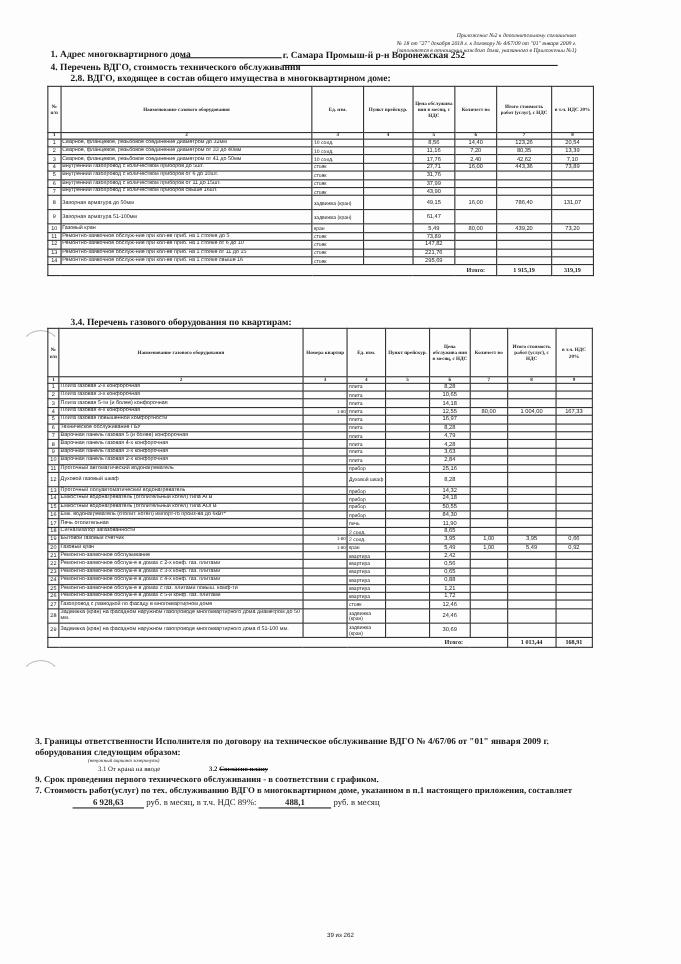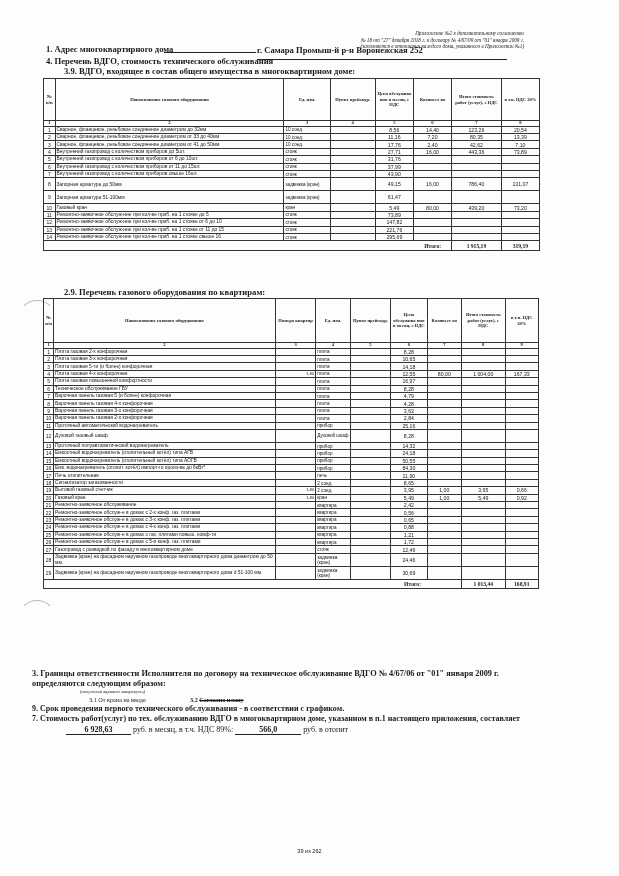--- a/index.html
+++ b/index.html
@@ -36,21 +36,21 @@
   <div>Приложение №2 к дополнительному соглашению</div>
   <div>№ 18 от "27" декабря 2018 г. к договору № 4/67/09 от "01" января 2009 г.</div>
   <div>(заполняется в отношении каждого дома, указанного в Приложении №1)</div>
 </div>
 
 <div class="abs sec" style="left:46px;top:44px;">1. Адрес многоквартирного дома</div>
 <div class="abs addr-line" style="left:164px;top:52px;width:92px;"></div>
 <div class="abs sec" style="left:257px;top:45px;width:250px;border-bottom:1px solid #222;padding-bottom:4px;">г. Самара Промыш-й р-н Воронежская 252</div>
 
 <div class="abs sec" style="left:46px;top:56px;">4. Перечень ВДГО, стоимость технического обслуживания</div>
-<div class="abs sec" style="left:64px;top:66px;">3.9. ВДГО, входящее в состав общего имущества в многоквартирном доме:</div>
+<div class="abs sec" style="left:64px;top:66px;">2.8. ВДГО, входящее в состав общего имущества в многоквартирном доме:</div>
 
 <table style="left:43px;top:78px;width:497px;">
   <colgroup>
     <col style="width:10px">
       <col style="width:198px">
       <col style="width:40px">
       <col style="width:39px">
     <col style="width:33px">
       <col style="width:33px">
       <col style="width:43px">
@@ -222,21 +222,21 @@
     </tbody>
   <tbody>
       <tr class="tot" style="height:10px">
     <td colspan="6" style="text-align:right;padding-right:10px;">Итого:</td>
     <td class="c">1 915,19</td>
     <td class="c">319,19</td>
   </tr>
 </tbody>
   </table>
 
-<div class="abs sec" style="left:64px;top:287px;">2.9. Перечень газового оборудования  по квартирам:</div>
+<div class="abs sec" style="left:64px;top:287px;">3.4. Перечень газового оборудования  по квартирам:</div>
 
 <table style="left:43px;top:298px;width:496px;">
   <colgroup>
     <col style="width:10px">
       <col style="width:219px">
       <col style="width:40px">
       <col style="width:34px">
       <col style="width:40px">
     <col style="width:36px">
       <col style="width:34px">
@@ -591,31 +591,31 @@
   <tbody>
       <tr class="tot" style="height:9px">
     <td colspan="7" style="text-align:right;padding-right:40px;">Итого:</td>
     <td class="c">1 013,44</td>
     <td class="c">168,91</td>
   </tr>
 </tbody>
   </table>
 
 <div class="abs sec" style="left:32px;top:669px;font-size:8.3px;">3. Границы ответственности Исполнителя по договору на техническое обслуживание ВДГО № 4/67/06 от "01" января 2009 г.</div>
-<div class="abs sec" style="left:32px;top:679px;font-size:8.3px;">определяются следующим образом:</div>
+<div class="abs sec" style="left:32px;top:679px;font-size:8.3px;">оборудования следующим образом:</div>
 <div class="abs small-it" style="left:80px;top:689px;">(ненужный вариант зачеркнуть)</div>
 <div class="abs" style="left:89px;top:696px;font-size:6.2px;">3.1  От крана на вводе</div>
 <div class="abs" style="left:190px;top:696px;font-size:6.2px;font-weight:bold;">
   <span>3.2</span>
   <span class="strike">Согласно плану</span>
 </div>
 
 <div class="abs sec" style="left:32px;top:704px;font-size:8px;">9. Срок проведения первого технического обслуживания - в соответствии с графиком.</div>
 
 <div class="abs sec" style="left:32px;top:714px;font-size:8px;">7. Стоимость работ(услуг) по тех. обслуживанию ВДГО в многоквартирном доме, указанном в п.1 настоящего приложения, составляет</div>
 <div class="abs" style="left:66px;top:725px;font-size:8px;white-space:nowrap;">
   <span class="uline" style="width:65px;font-weight:bold;">6 928,63</span>
   <span>руб. в месяц, в т.ч. НДС 89%:</span>
-  <span class="uline" style="width:66px;font-weight:bold;">566,0</span>
-  <span>руб. в отопит</span>
+  <span class="uline" style="width:66px;font-weight:bold;">488,1</span>
+  <span>руб. в месяц</span>
 </div>
 
 <div class="abs" style="left:0;width:619px;top:848px;text-align:center;font-family:'Liberation Sans',sans-serif;font-size:5.6px;">39 из 262</div>
 
 </body></html>

